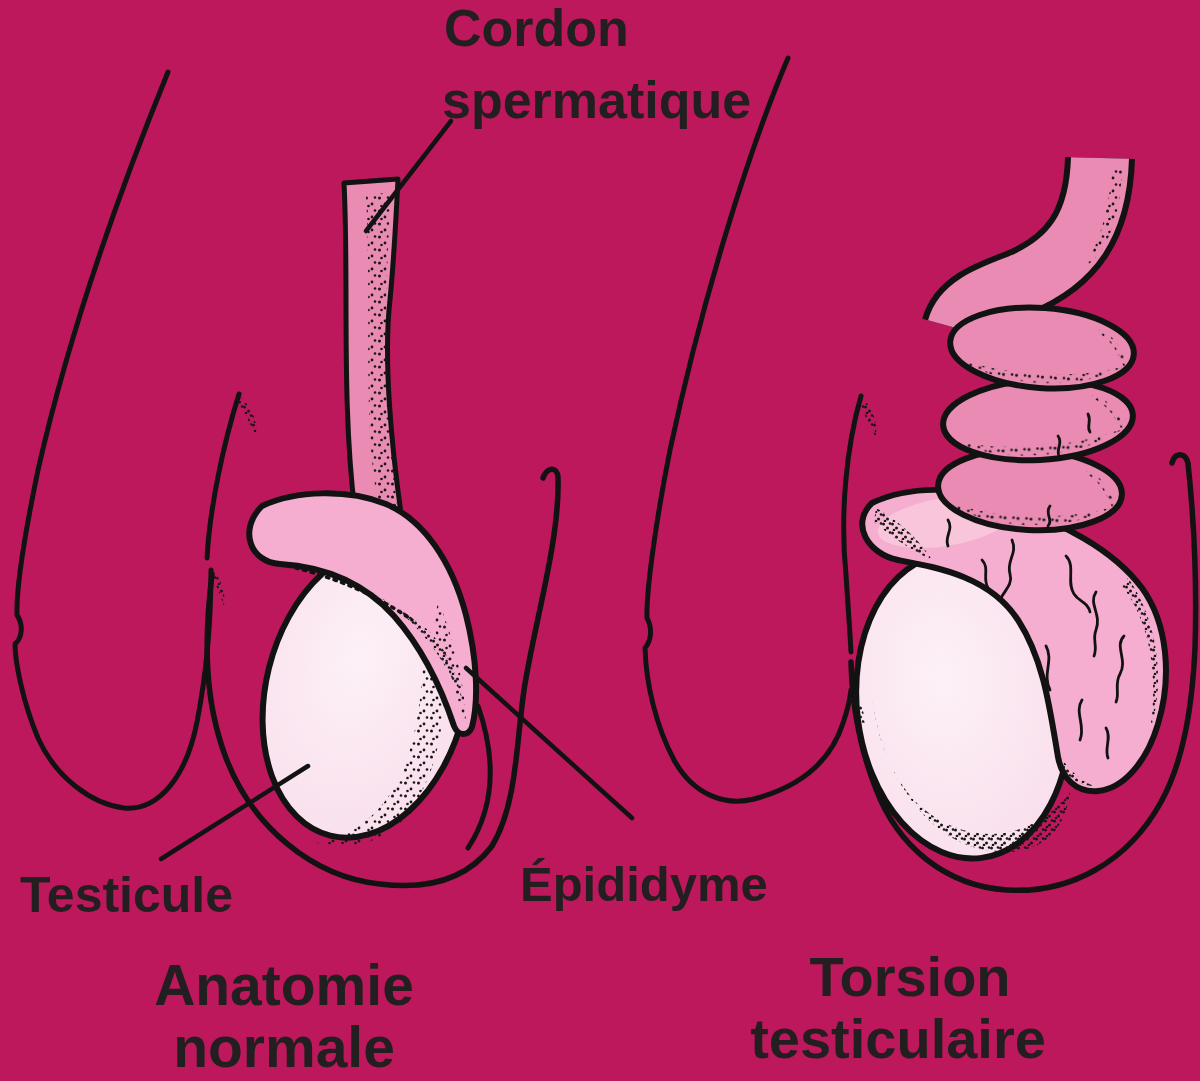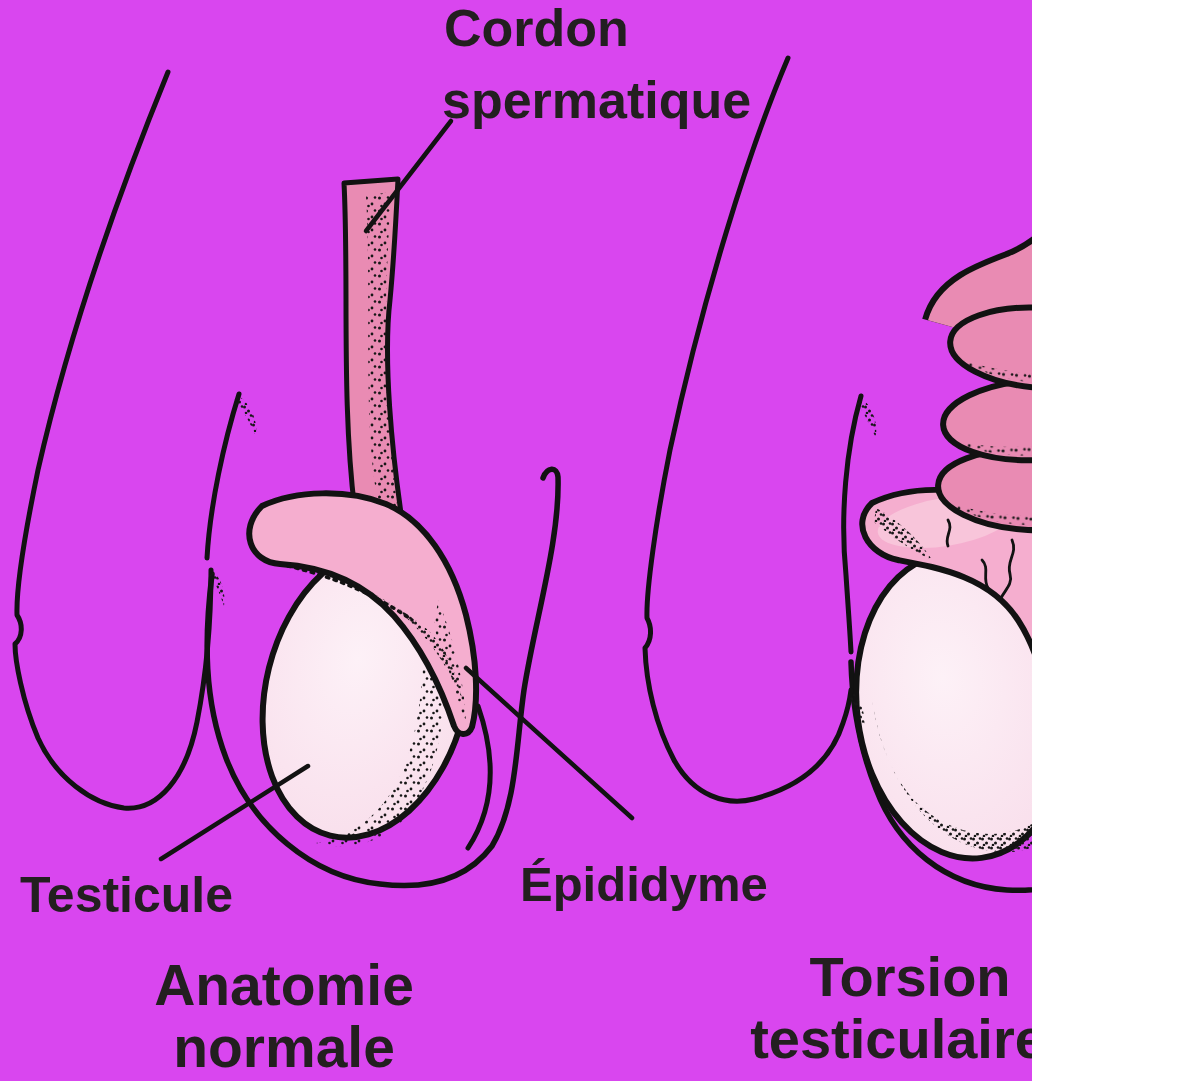--- a/index.html
+++ b/index.html
@@ -1,16 +1,16 @@
 <!DOCTYPE html>
 <html><head>
 <meta charset="utf-8">
 <style>
   html,body{margin:0;padding:0;background:#ffffff;}
-  .page{width:1032px;height:1081px;position:relative;background:#d946ef;overflow:hidden;
+  .page{width:1200px;height:1081px;position:relative;background:#be185d;overflow:hidden;
         font-family:"Liberation Sans", sans-serif;text-decoration:underline;}
   svg{display:block;}
   text{font-family:"Liberation Sans", sans-serif;font-weight:600;}
 </style>
 </head>
 <body>
 
 <div class="page">
 <svg width="1200" height="1081" viewBox="0 0 1200 1081">
   <defs>

